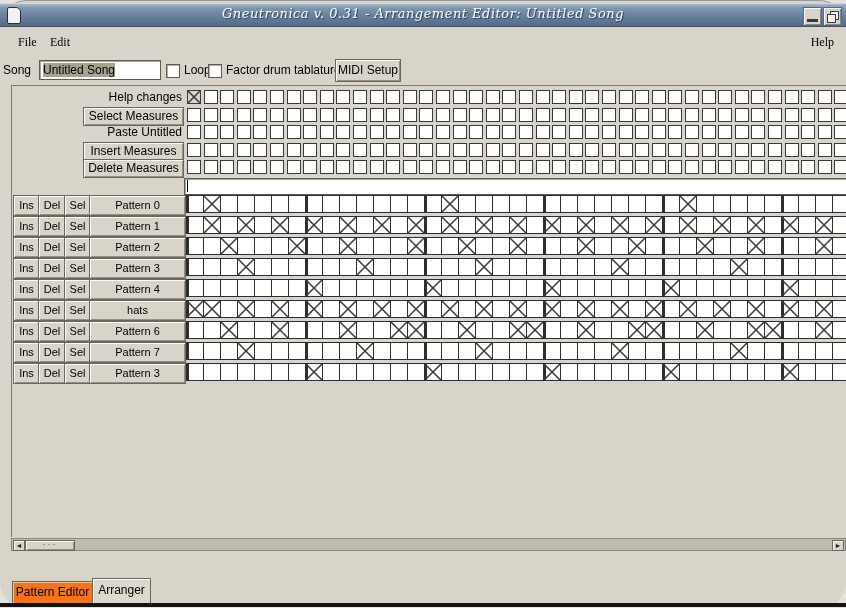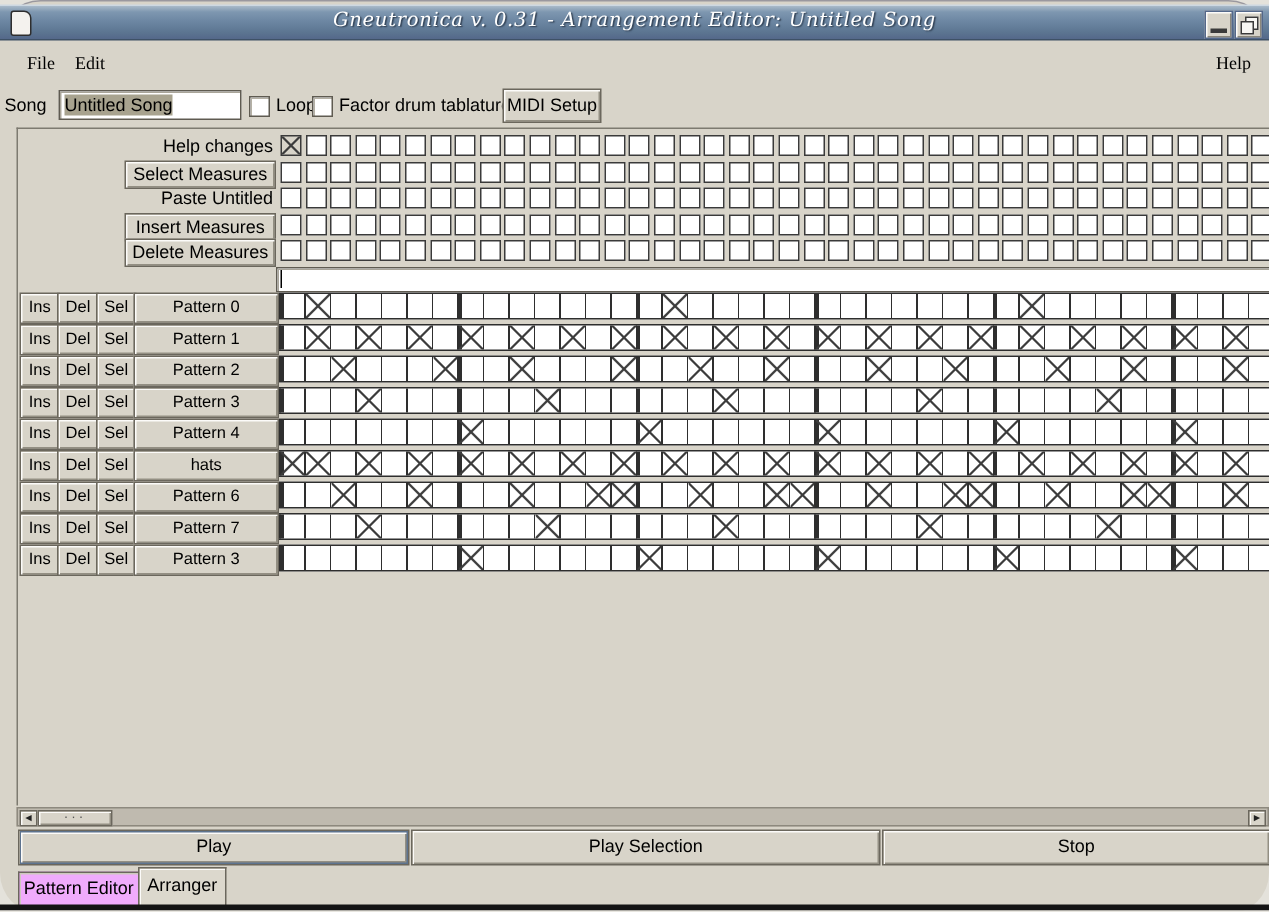--- a/index.html
+++ b/index.html
@@ -78,21 +78,21 @@
     text-align:center;line-height:7px;font-size:9px;color:#555;letter-spacing:2px;}
   
   .playrow{position:absolute;left:0;top:552px;width:846px;height:22px;}
   .t-btn{position:absolute;top:0;height:22px;line-height:21px;}
   .t-play{left:12px;width:259px;box-shadow:inset 0 0 0 1px #5d738e,inset 2px 2px 0 #fcfbf9,inset -2px -2px 0 #938f83;}
   .t-playsel{left:274px;width:311px;}
   .t-stop{left:588px;width:257px;}
   
   .tabs{position:absolute;left:0;top:577px;width:846px;height:25px;}
   .tab{position:absolute;border:1px solid #6b675d;border-bottom:none;text-align:center;}
-  .tab-inactive{left:12px;top:3px;width:79px;height:22px;line-height:21px;background:#f0abfc;
+  .tab-inactive{left:12px;top:3px;width:79px;height:22px;line-height:21px;background:#f97316;
     box-shadow:inset 1px 1px 0 #cdc9bd;}
   .tab-active{left:92px;top:0;width:57px;height:25px;line-height:23px;background:#dcd8cd;
     box-shadow:inset 1px 1px 0 #fcfbf9;}
   .bottom-bar{position:absolute;left:0;top:602px;width:846px;height:4px;background:#141414;}
   .bottom-light{position:absolute;left:0;top:606px;width:846px;height:2px;background:#e8e6e0;}
 </style>
 </head>
 <body>
 
 <div class="window">
@@ -486,25 +486,20 @@
         </div>
       </div>
   </div>
 
   <div class="hscroll">
     <div class="sb-arrow sb-left">◄</div>
     <div class="sb-thumb">···</div>
     <div class="sb-arrow sb-right">►</div>
   </div>
 
-  <div class="playrow">
-    <div class="button t-btn t-play">Play</div>
-    <div class="button t-btn t-playsel">Play Selection</div>
-    <div class="button t-btn t-stop">Stop</div>
-  </div>
 
   <div class="tabs">
     <div class="tab tab-inactive">Pattern Editor</div>
     <div class="tab tab-active">Arranger</div>
   </div>
 
   <div class="bottom-bar"></div>
   <div class="bottom-light"></div>
 </div>
 

